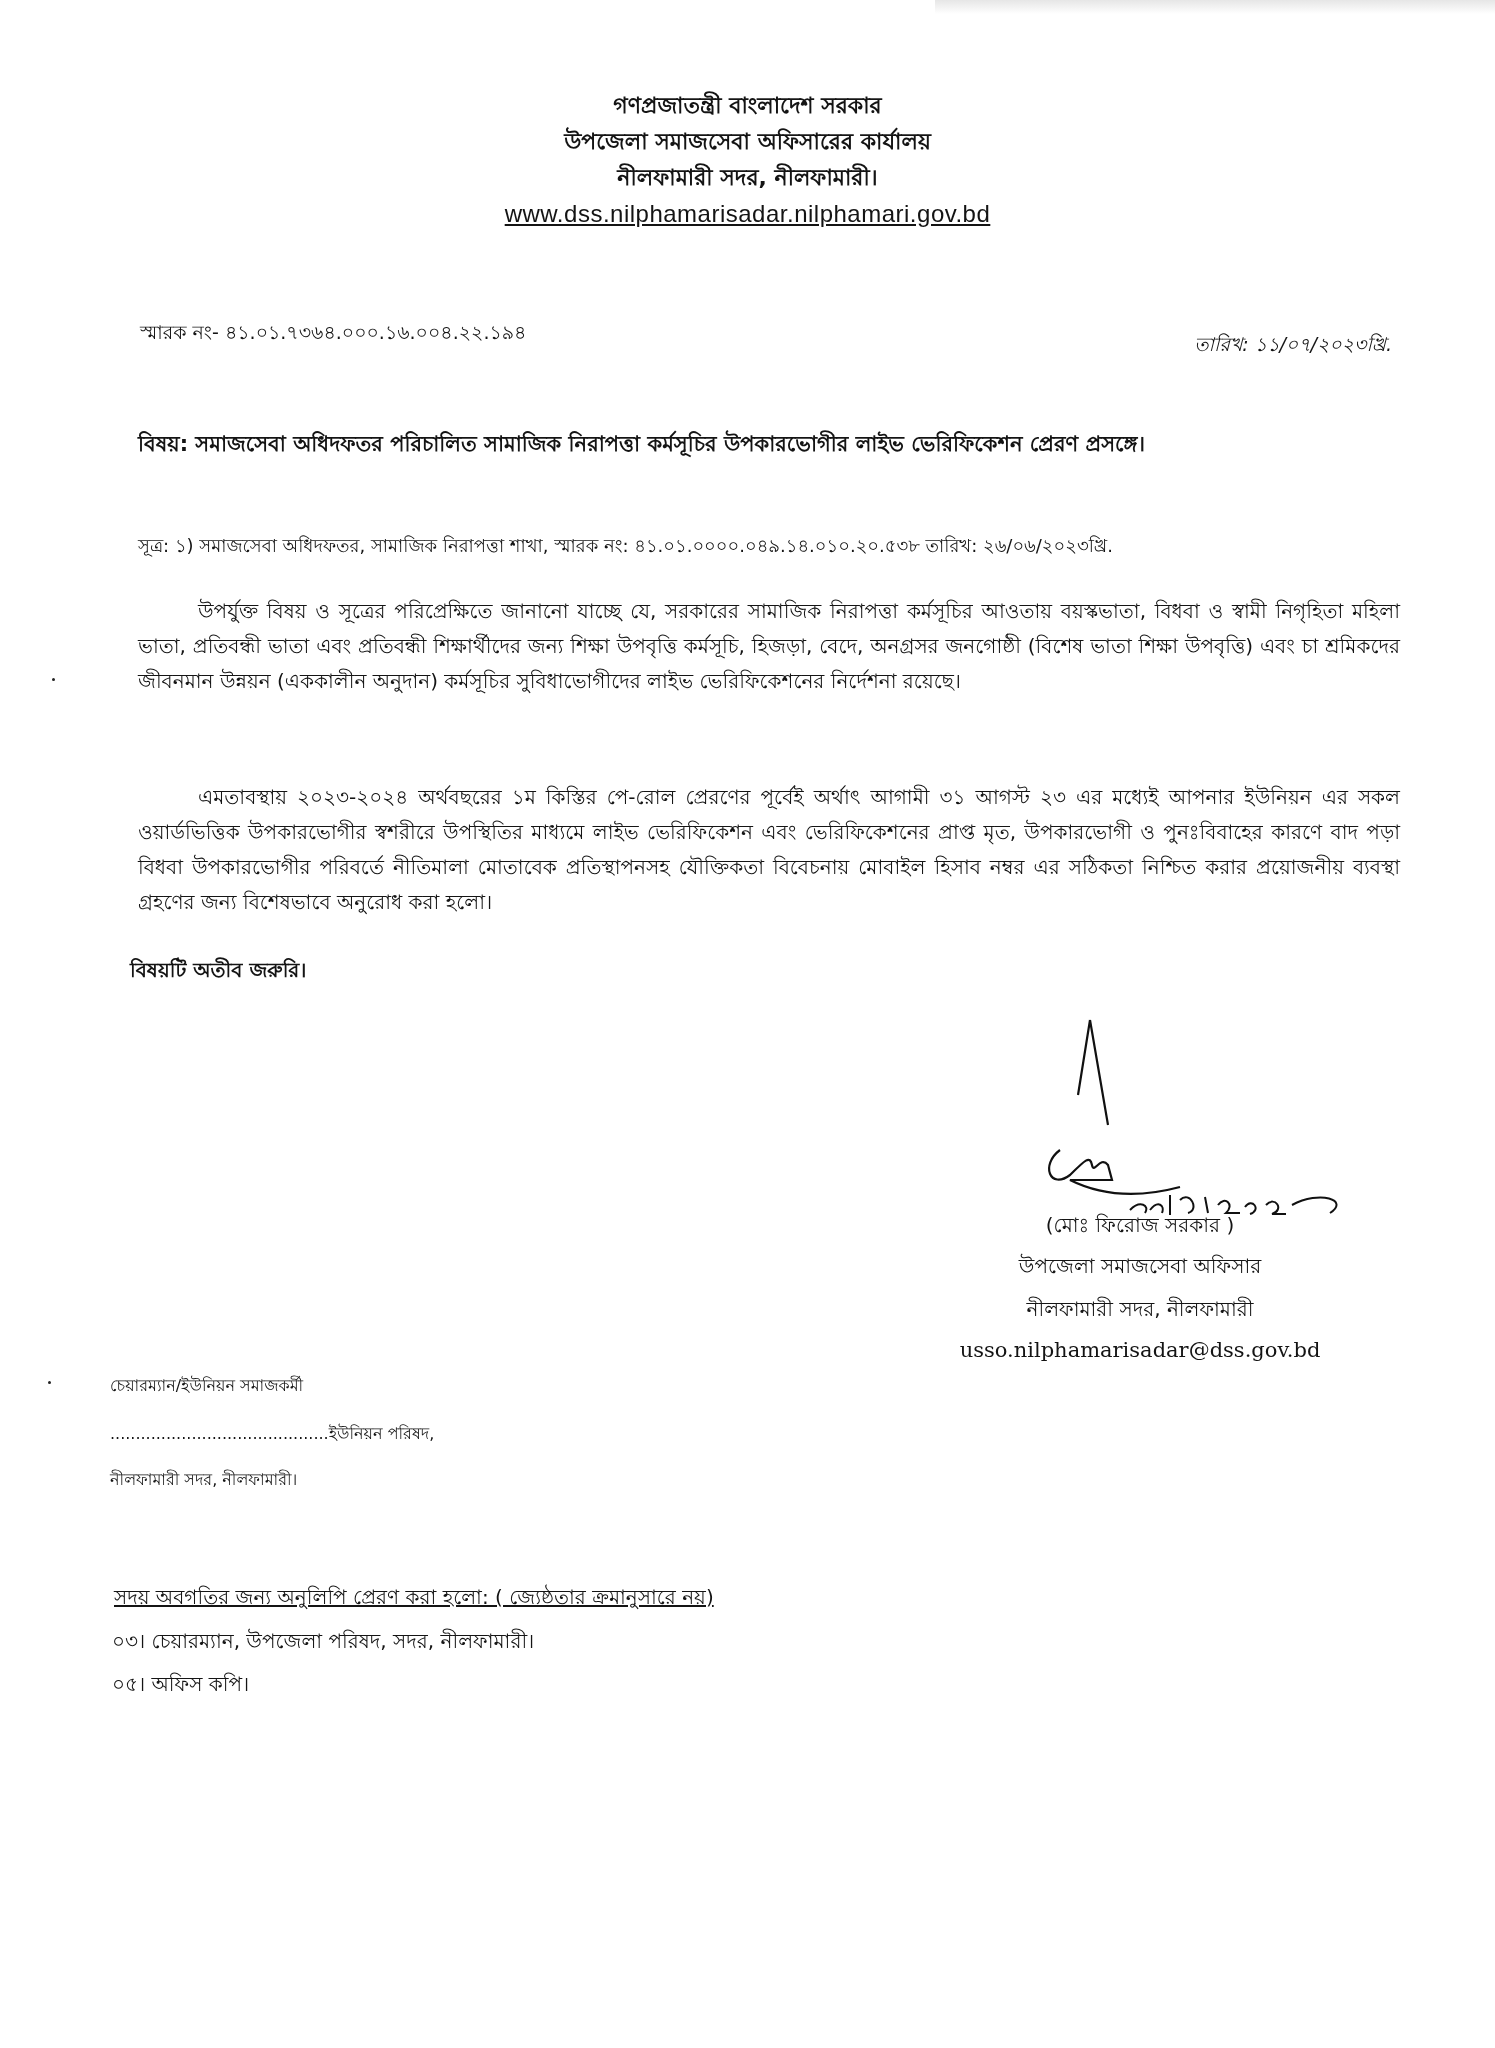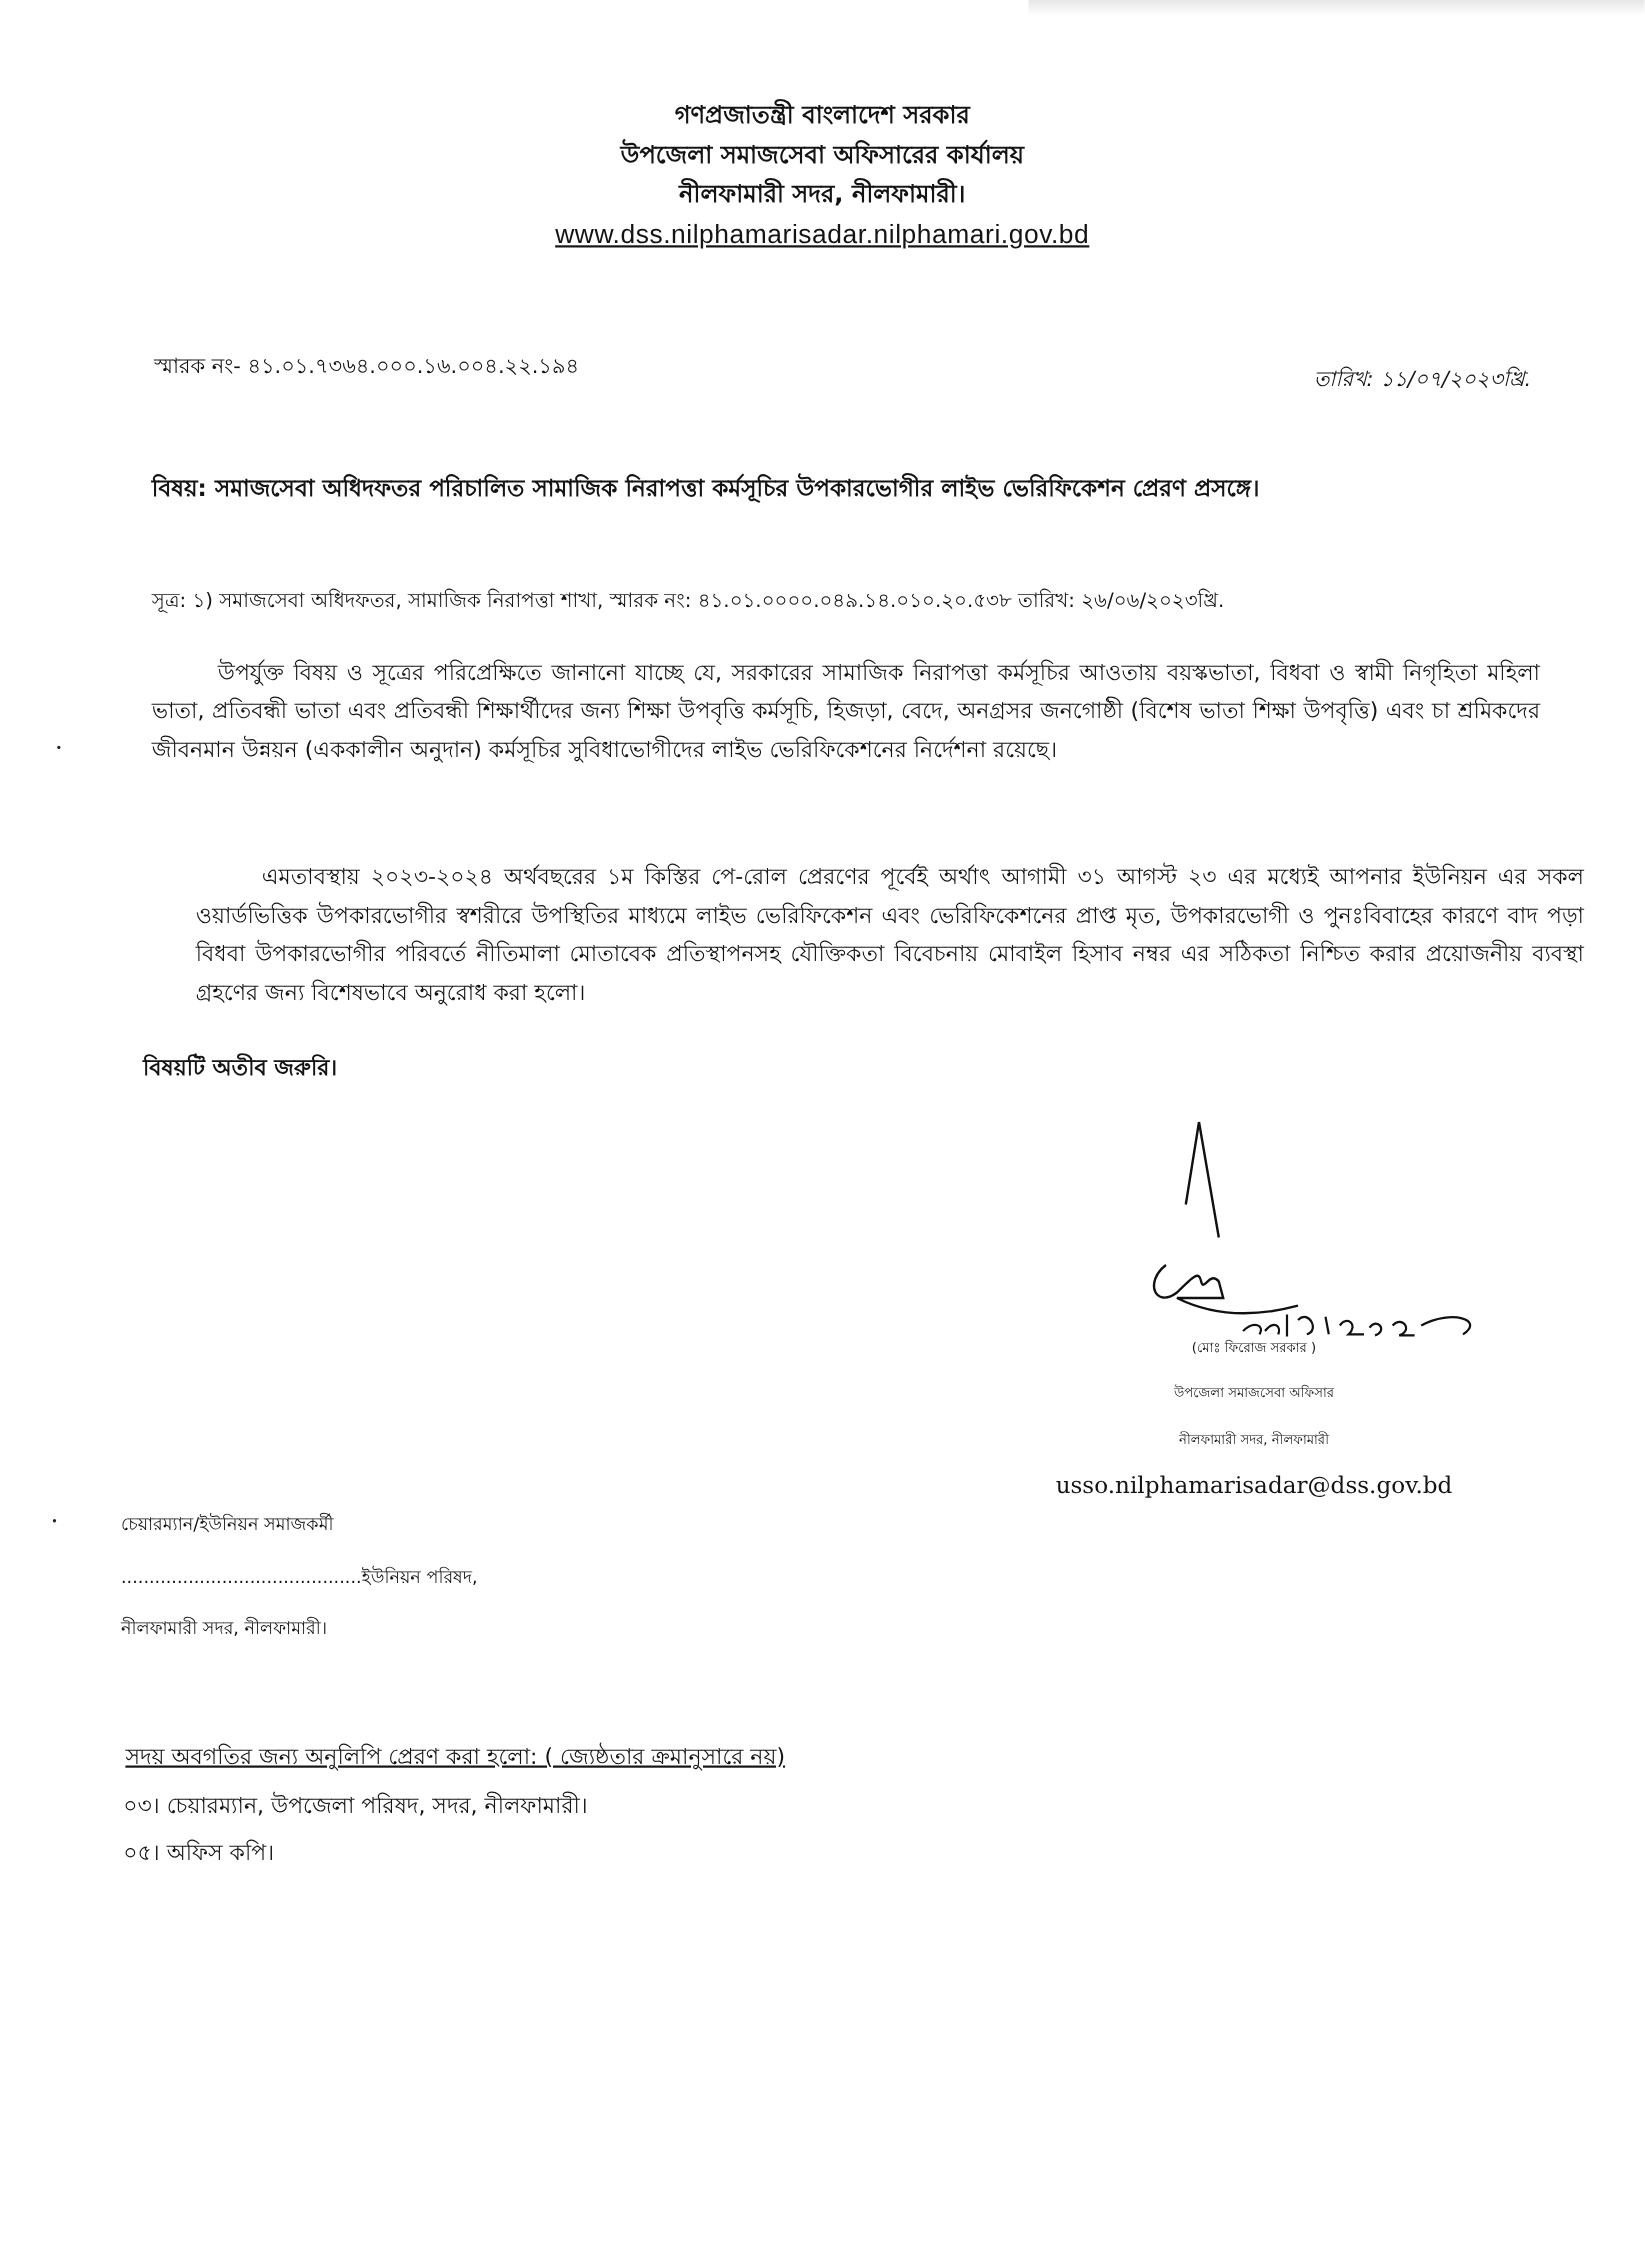--- a/index.html
+++ b/index.html
@@ -12,24 +12,24 @@
   .hdr-l3 { top: 160px; }
   .hdr-url { top: 196px; font-family: Liberation Sans, sans-serif; font-weight: normal;
              font-size: 24px; text-decoration: underline; letter-spacing: 0.5px; }
   .memo { left: 140px; top: 318px; font-size: 19px; }
   .date { right: 103px; top: 330px; font-size: 19px; font-style: italic; }
   .subject { left: 138px; top: 428px; font-size: 21px; font-weight: bold; }
   .ref { left: 138px; top: 532px; font-size: 18px; }
   .para { left: 138px; width: 1262px; font-size: 20px; line-height: 35px; text-align: justify;
           text-indent: 60px; margin: 0; }
   .para1 { top: 594px; }
-  .para2 { top: 780px; margin-left: 40px; }
+  .para2 { top: 780px; }
   .urgent { left: 130px; top: 955px; font-size: 20px; font-weight: bold; }
   .sig-svg { left: 1030px; top: 1015px; width: 330px; height: 210px; }
-  .sig-block { left: 940px; width: 400px; text-align: center; font-size: 12px; line-height: 40px; }
+  .sig-block { left: 940px; width: 400px; text-align: center; font-size: 20px; line-height: 40px; }
   .sig-name { top: 1205px; }
   .sig-title { top: 1246px; }
   .sig-loc { top: 1289px; }
   .sig-email { top: 1330px; font-family: "DejaVu Serif", "Liberation Serif", serif; font-size: 21px; }
   .recip { left: 110px; font-size: 16px; line-height: 46px; }
   .recip1 { top: 1363px; }
   .recip2 { top: 1411px; }
   .recip3 { top: 1457px; }
   .cc-head { left: 114px; top: 1582px; font-size: 20px; text-decoration: underline; }
   .cc-list { left: 112px; top: 1620px; list-style: none; margin: 0; padding: 0; font-size: 20px; }

